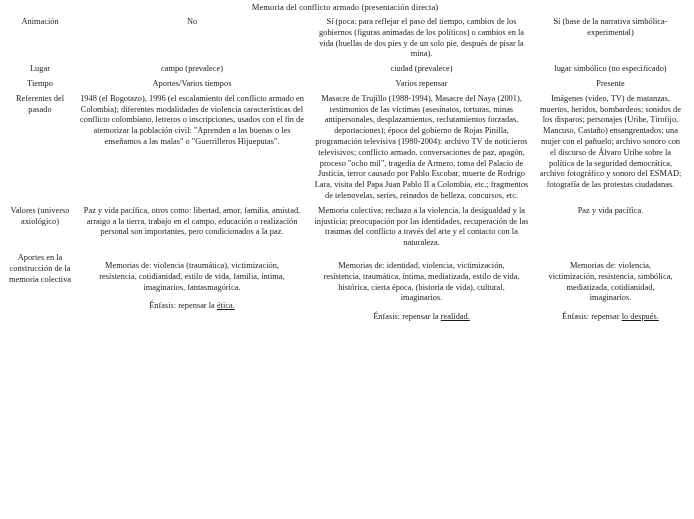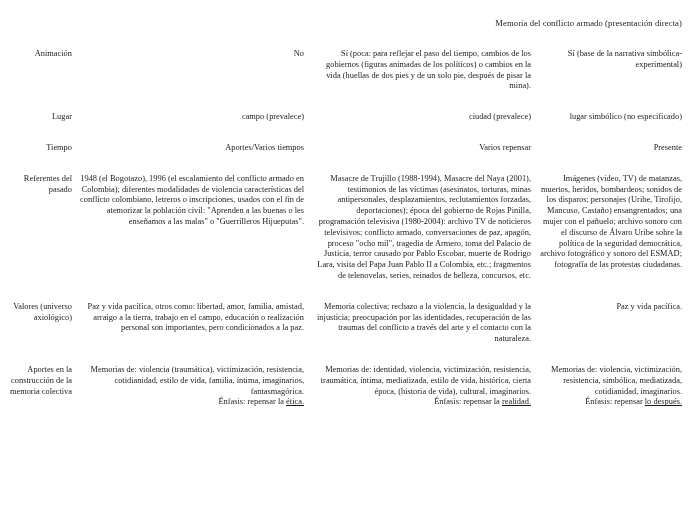--- a/index.html
+++ b/index.html
@@ -27,23 +27,23 @@
     width: 682px;
     border-collapse: collapse;
     table-layout: fixed;
     font-size: 8.4px;
     line-height: 1.285;
   }
 
   table.memoria td,
   table.memoria th {
     vertical-align: top;
-    padding: 18px 6px 2px 2px;
+    padding: 2px 6px 2px 2px;
     border: 0;
-    text-align: right;
+    text-align: center;
     font-weight: normal;
   }
 
   
   .rule-top > td, .rule-top > th { border-top: 2.1px solid #8d8d8d; }
   .rule-thin > td, .rule-thin > th { border-top: 0.9px solid #5a5a5a; }
   .rule-bottom > td { border-bottom: 2.1px solid #8d8d8d; }
 
   
   col.c1 { width: 72px; }
@@ -61,21 +61,21 @@
 
   .colhead {
     font-size: 8.6px;
     padding-top: 4px;
     padding-bottom: 4px;
   }
 
   .rowlabel { padding-right: 4px; }
 
   .cell p {
-    margin: 0;
+    margin: 8px;
   }
   .cell p + p { margin-top: 0px; }
 
   .u { text-decoration: underline; }
 </style>
 </head>
 <body>
 
 <div class="sheet">
 

